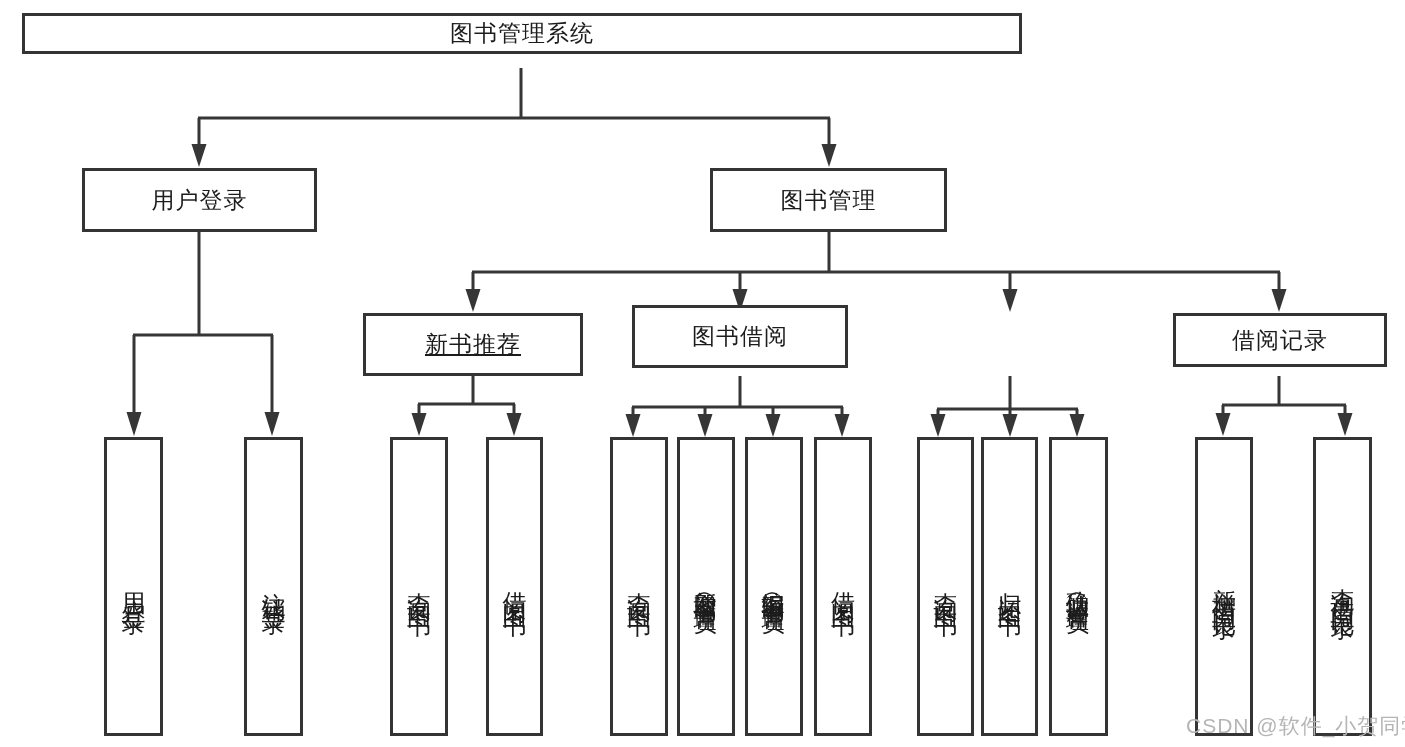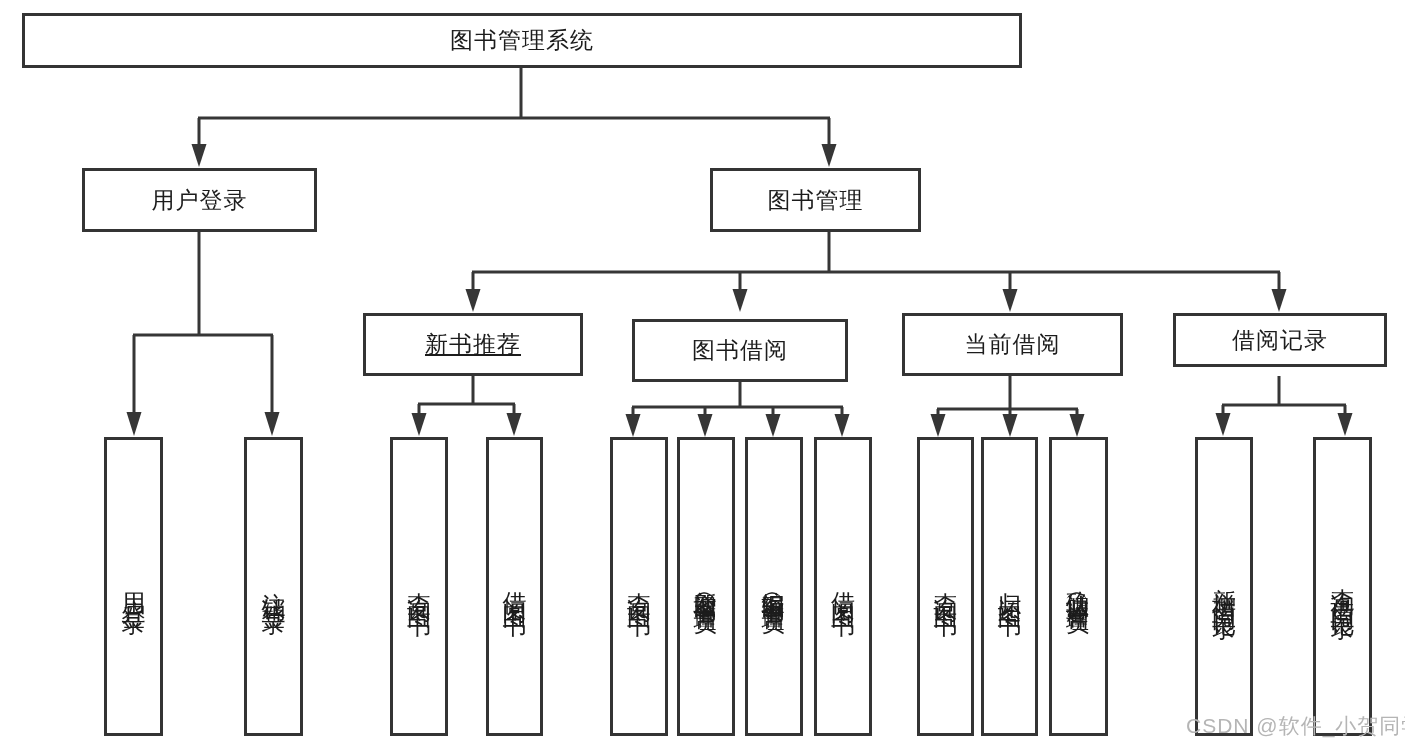--- a/index.html
+++ b/index.html
@@ -98,28 +98,27 @@
       <polygon points="765.5,414 780.5,414 773,437"></polygon>
       <polygon points="834.5,414 849.5,414 842,437"></polygon>
       <polygon points="930.5,414 945.5,414 938,437"></polygon>
       <polygon points="1002.5,414 1017.5,414 1010,437"></polygon>
       <polygon points="1069.5,414 1084.5,414 1077,437"></polygon>
       <polygon points="1215.5,413 1230.5,413 1223,436"></polygon>
       <polygon points="1337.5,413 1352.5,413 1345,436"></polygon>
     </g>
   </svg>
 
-  <div class="node" style="left:22px; top:13px; width:1000px; height:55px;font-family:Liberation Serif, serif;">图书管理系统</div>
+  <div class="node" style="left:22px; top:13px; width:1000px; height:41px;font-family:Liberation Serif, serif;">图书管理系统</div>
 
   <div class="node" style="left:82px; top:168px; width:235px; height:64px;">用户登录</div>
-  <div class="node" style="left:710px; top:168px; width:211px; height:64px;">图书管理</div>
+  <div class="node" style="left:710px; top:168px; width:237px; height:64px;">图书管理</div>
 
   <div class="node" style="left:363px; top:313px; width:220px; height:63px;text-decoration:underline;">新书推荐</div>
-  <div class="node" style="left:632px; top:319px; width:216px; height:63px;">图书借阅</div>
-  <div class="node" style="left:902px; top:313px; width:221px; height:63px;">当前借阅</div>
+  <div class="node" style="left:632px; top:305px; width:216px; height:63px;">图书借阅</div>
   <div class="node" style="left:1173px; top:313px; width:214px; height:54px;">借阅记录</div>
 
   <div class="leaf" style="left:104px; width:59px;">用户登录</div>
   <div class="leaf" style="left:244px; width:59px;">注销登录</div>
 
   <div class="leaf" style="left:390px; width:58px;">查询图书</div>
   <div class="leaf" style="left:486px; width:57px;">借阅图书</div>
 
   <div class="leaf" style="left:610px; width:58px;">查询图书</div>
   <div class="leaf leaf--long" style="left:677px; width:58px;">新增图书（管理员）</div>

